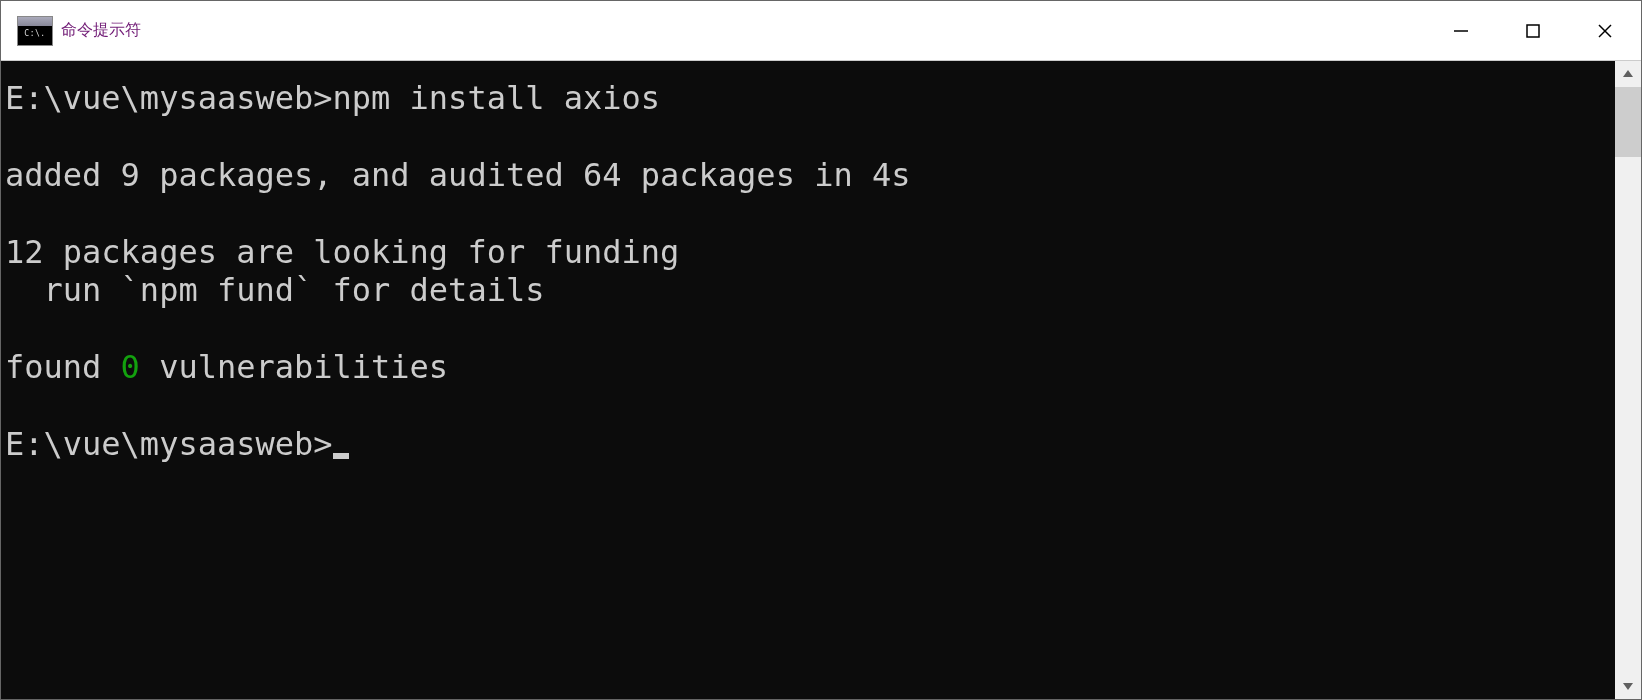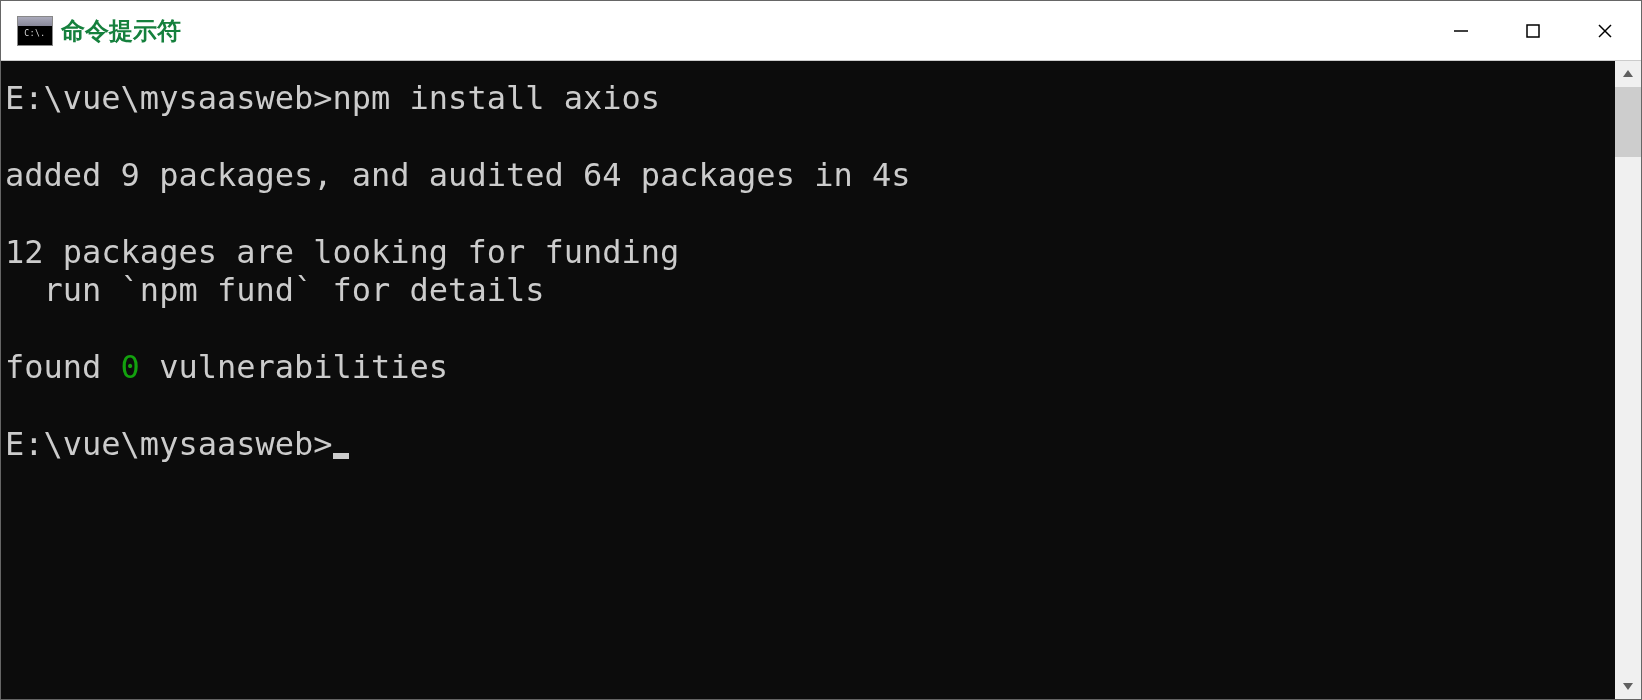--- a/index.html
+++ b/index.html
@@ -42,23 +42,22 @@
     }
     .app-icon-text {
       color: #ddd;
       font-size: 8px;
       font-family: monospace;
       line-height: 1;
       margin-top: 6px;
       letter-spacing: 0.5px;
     }
     .window-title {
-      font-size: 24px;
-      color: #15803d;
-      font-weight: bold;
+      font-size: 16px;
+      color: #701a75;
     }
     .window-controls {
       margin-left: auto;
       display: flex;
       height: 100%;
     }
     .wc-btn {
       width: 72px;
       height: 100%;
       display: flex;

